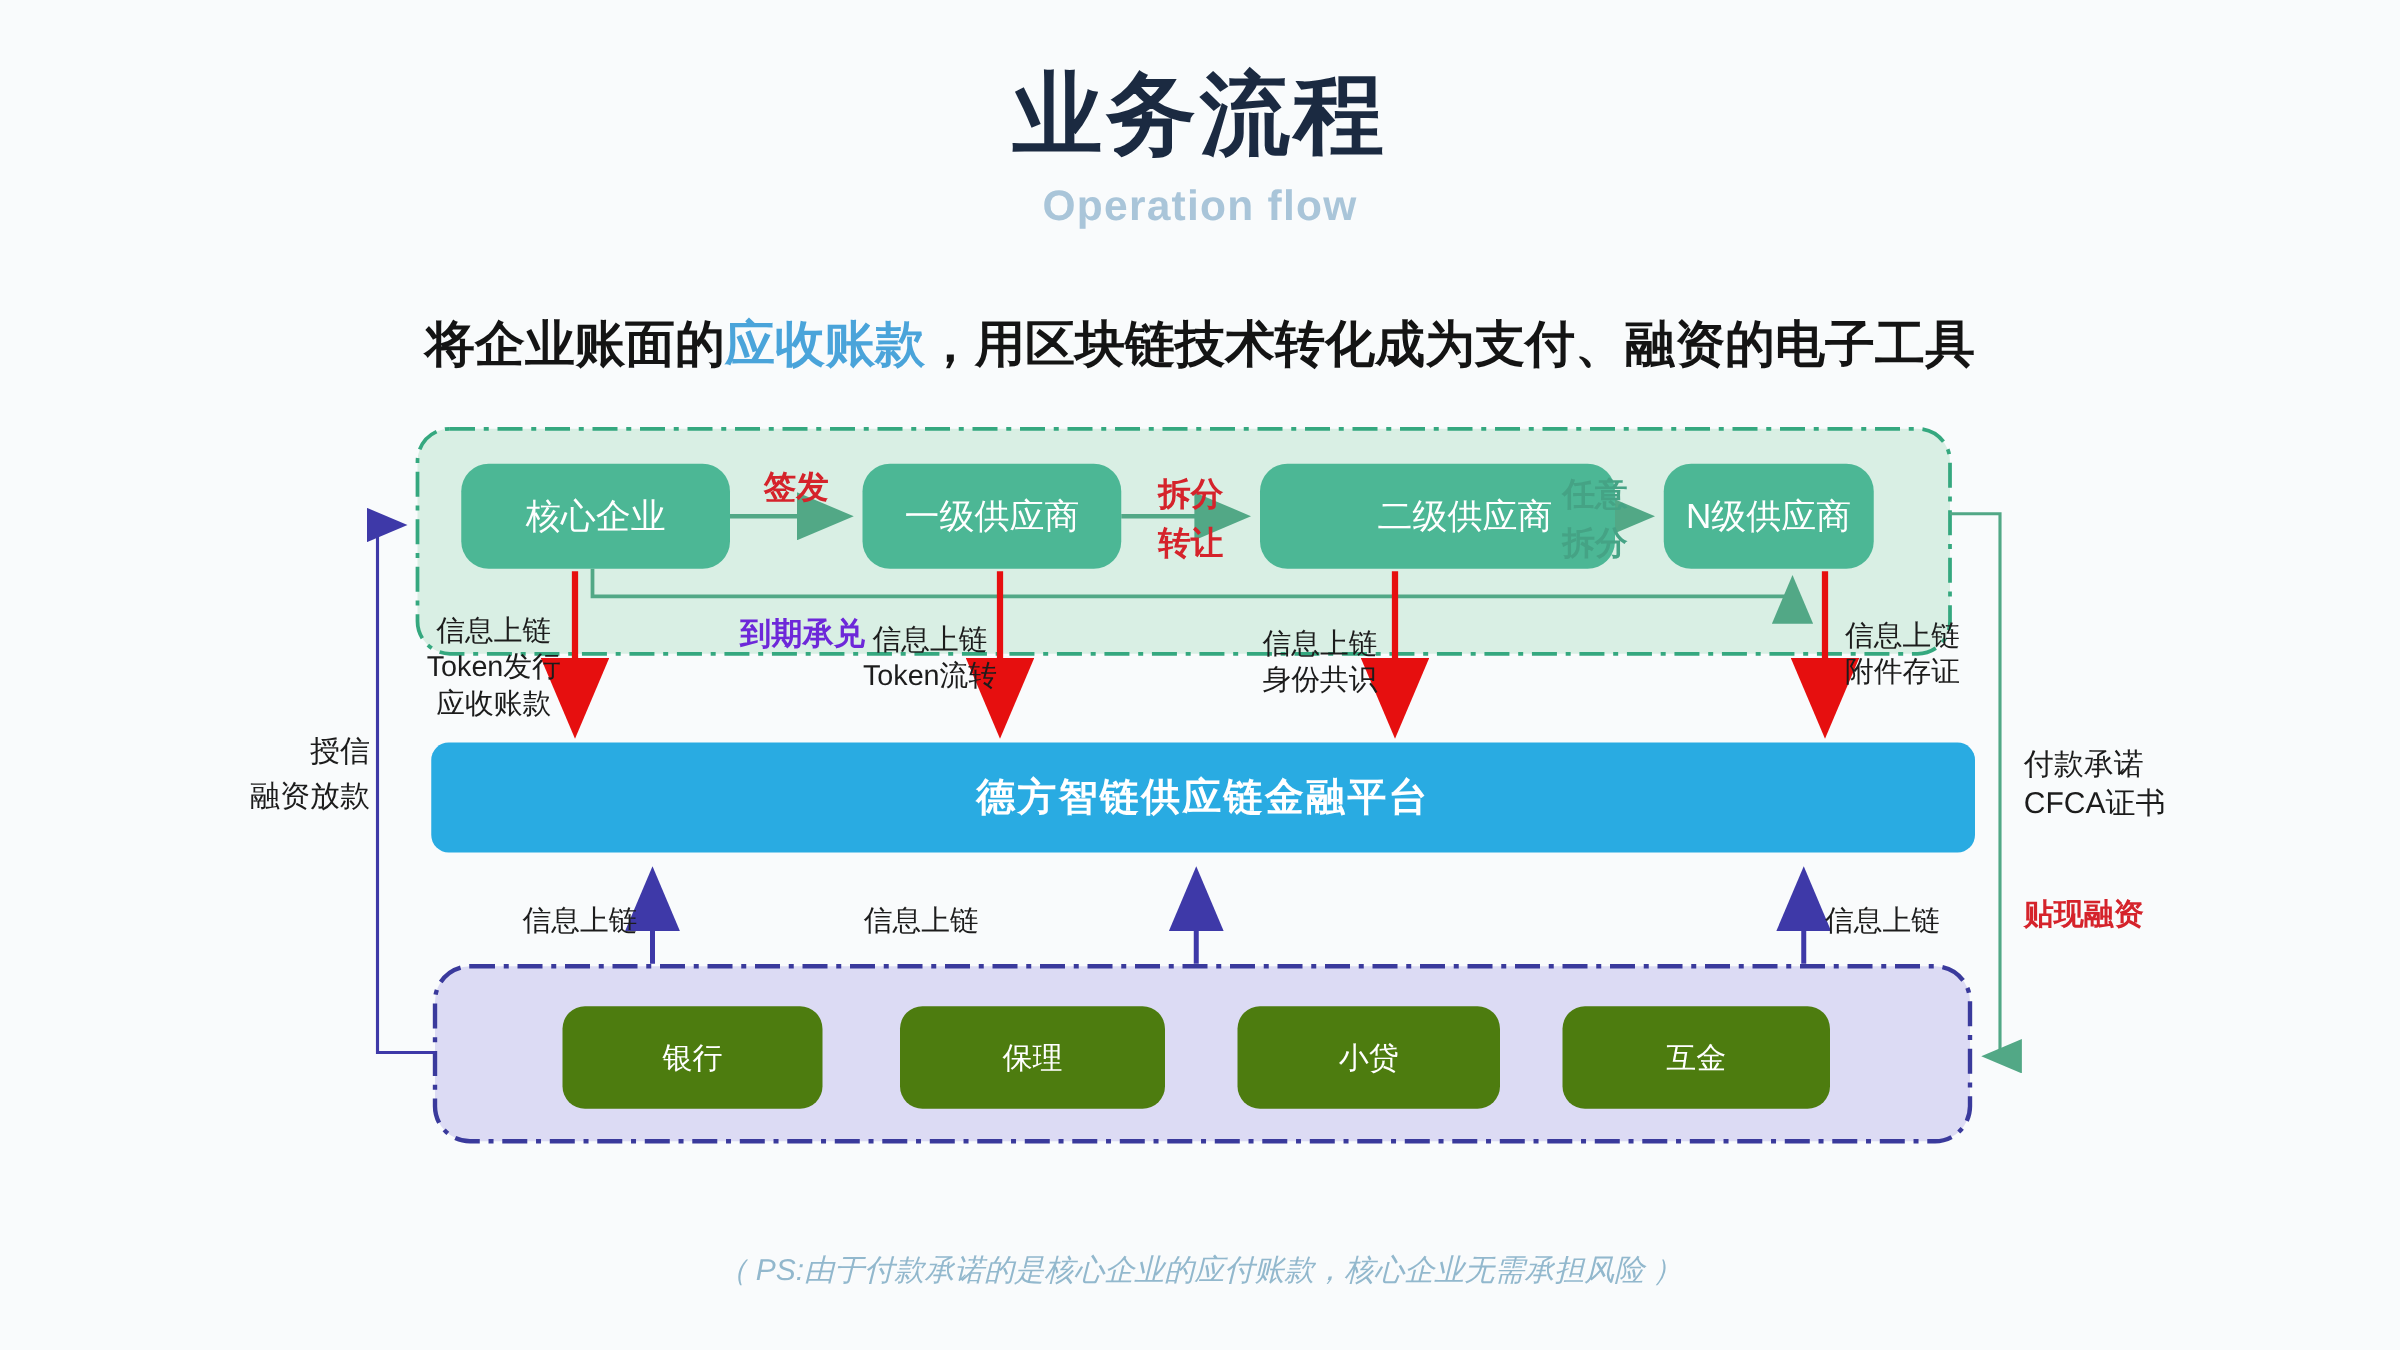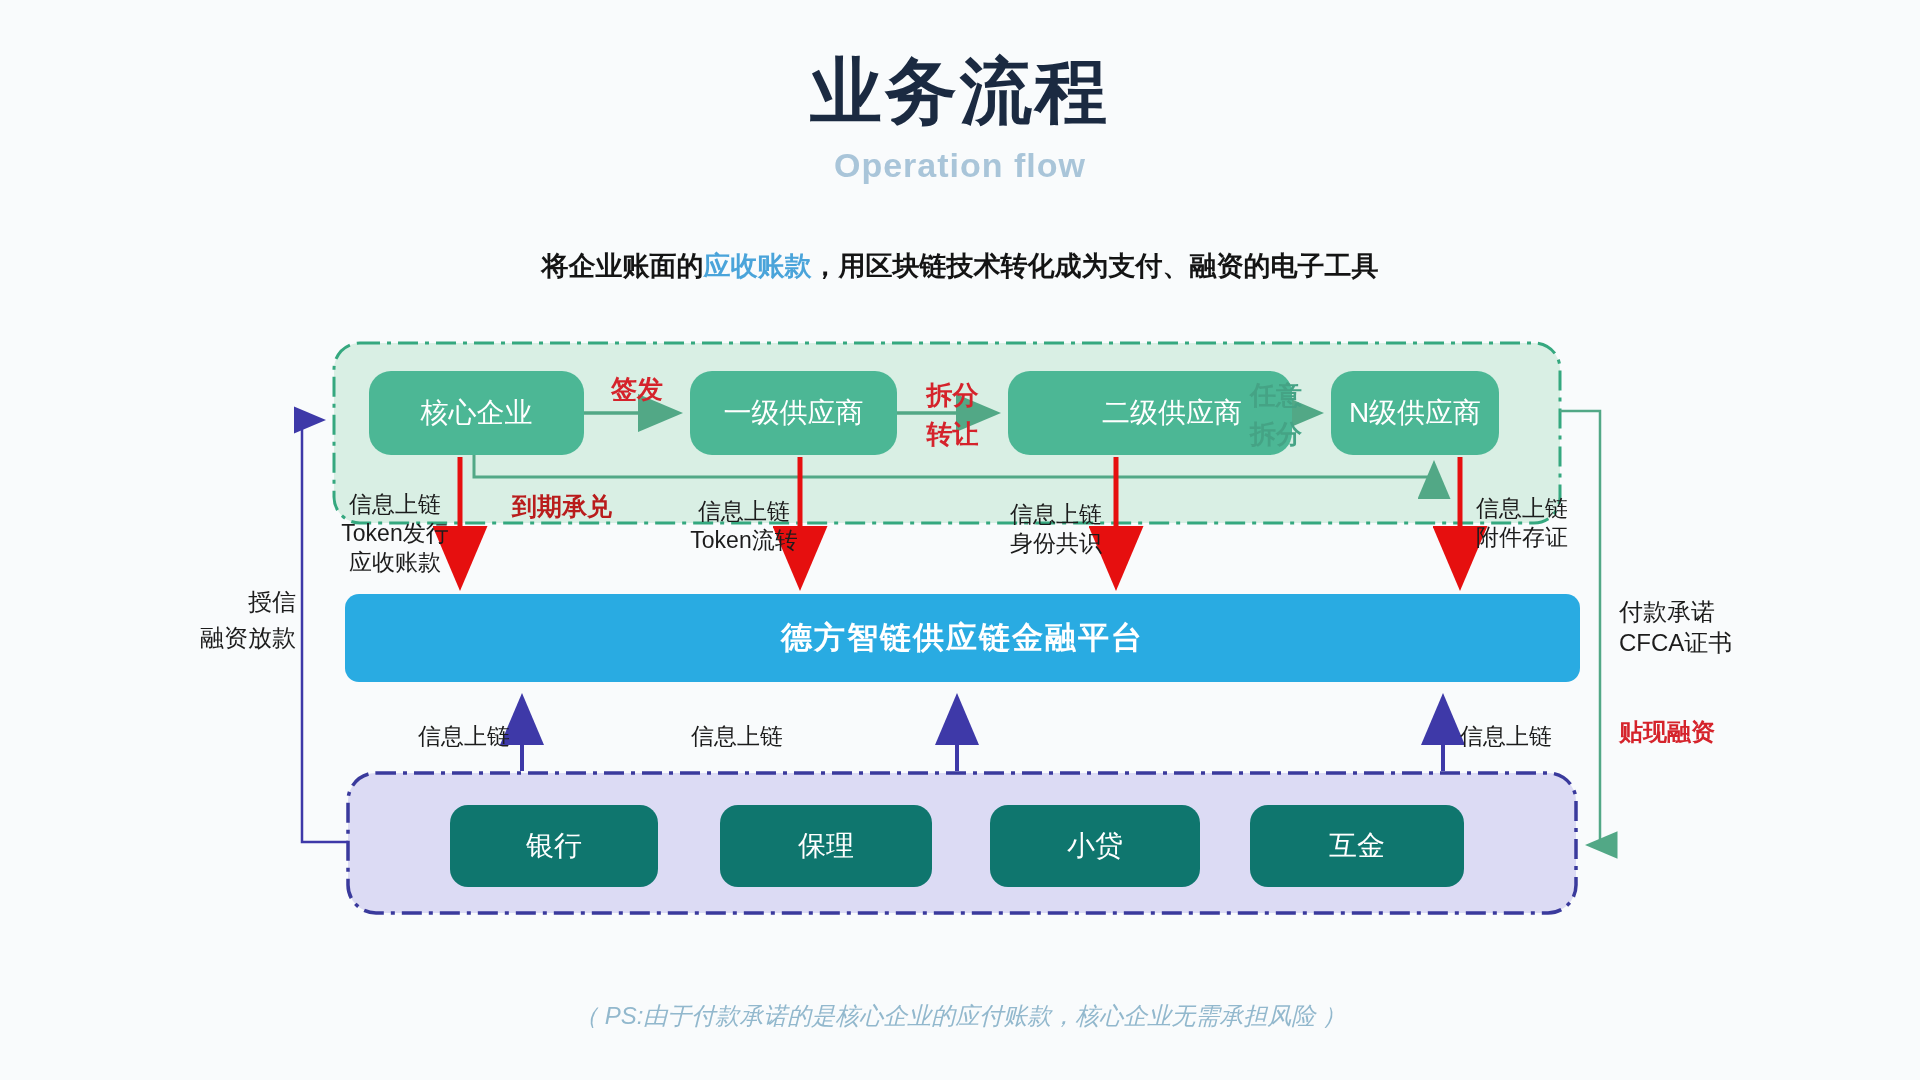--- a/index.html
+++ b/index.html
@@ -13,40 +13,40 @@
   .page-title{
     left:0;top:44px;width:1920px;text-align:center;
     font-size:72px;font-weight:700;color:#1b2a41;letter-spacing:3px;
   }
   .page-subtitle{
     left:0;top:146px;width:1920px;text-align:center;
     font-size:34px;font-weight:600;color:#a9c5d9;letter-spacing:1px;
   }
   .intro{
     left:0;top:248px;width:1920px;text-align:center;
-    font-size:27px;font-weight:700;color:#141414;
+    font-size:40px;font-weight:700;color:#141414;
   }
   .intro .hl{color:#4aa4da;}
   svg.overlay{position:absolute;left:0;top:0;width:1920px;height:1080px;z-index:1;}
   .node{
     display:flex;align-items:center;justify-content:center;
     color:#ffffff;z-index:2;
   }
   .g-node{background:#4cb795;border-radius:22px;font-size:28px;font-weight:500;height:84px;top:371px;}
-  .p-node{background:#0f766e;border-radius:18px;font-size:28px;font-weight:500;height:82px;top:805px;}
+  .p-node{background:#4d7c0f;border-radius:18px;font-size:24px;font-weight:500;height:82px;top:805px;}
   .platform{
     left:345px;top:594px;width:1235px;height:88px;background:#29abe2;border-radius:14px;
     display:flex;align-items:center;justify-content:center;
     color:#fff;font-size:31px;font-weight:700;letter-spacing:2px;z-index:2;
   }
   .edge-label{font-size:26px;font-weight:700;text-align:center;z-index:3;}
   .red{color:#d5232b;}
   .teal{color:#45a385;}
   .small-label{font-size:23px;font-weight:500;line-height:29px;text-align:center;z-index:3;color:#1c1c1c;}
-  .maturity{font-size:25px;font-weight:700;color:#b91c1c;text-align:left;z-index:3;}
+  .maturity{font-size:25px;font-weight:700;color:#6d28d9;text-align:right;z-index:3;}
   .side-label{font-size:24px;font-weight:500;line-height:36px;z-index:3;color:#1c1c1c;}
   .red-strong{color:#d5232b;font-weight:600;}
   .footnote{
     left:0;top:1000px;width:1920px;text-align:center;
     font-size:24px;font-style:italic;font-weight:500;color:#92b8cd;z-index:3;
   }
 </style>
 </head>
 <body>
 

